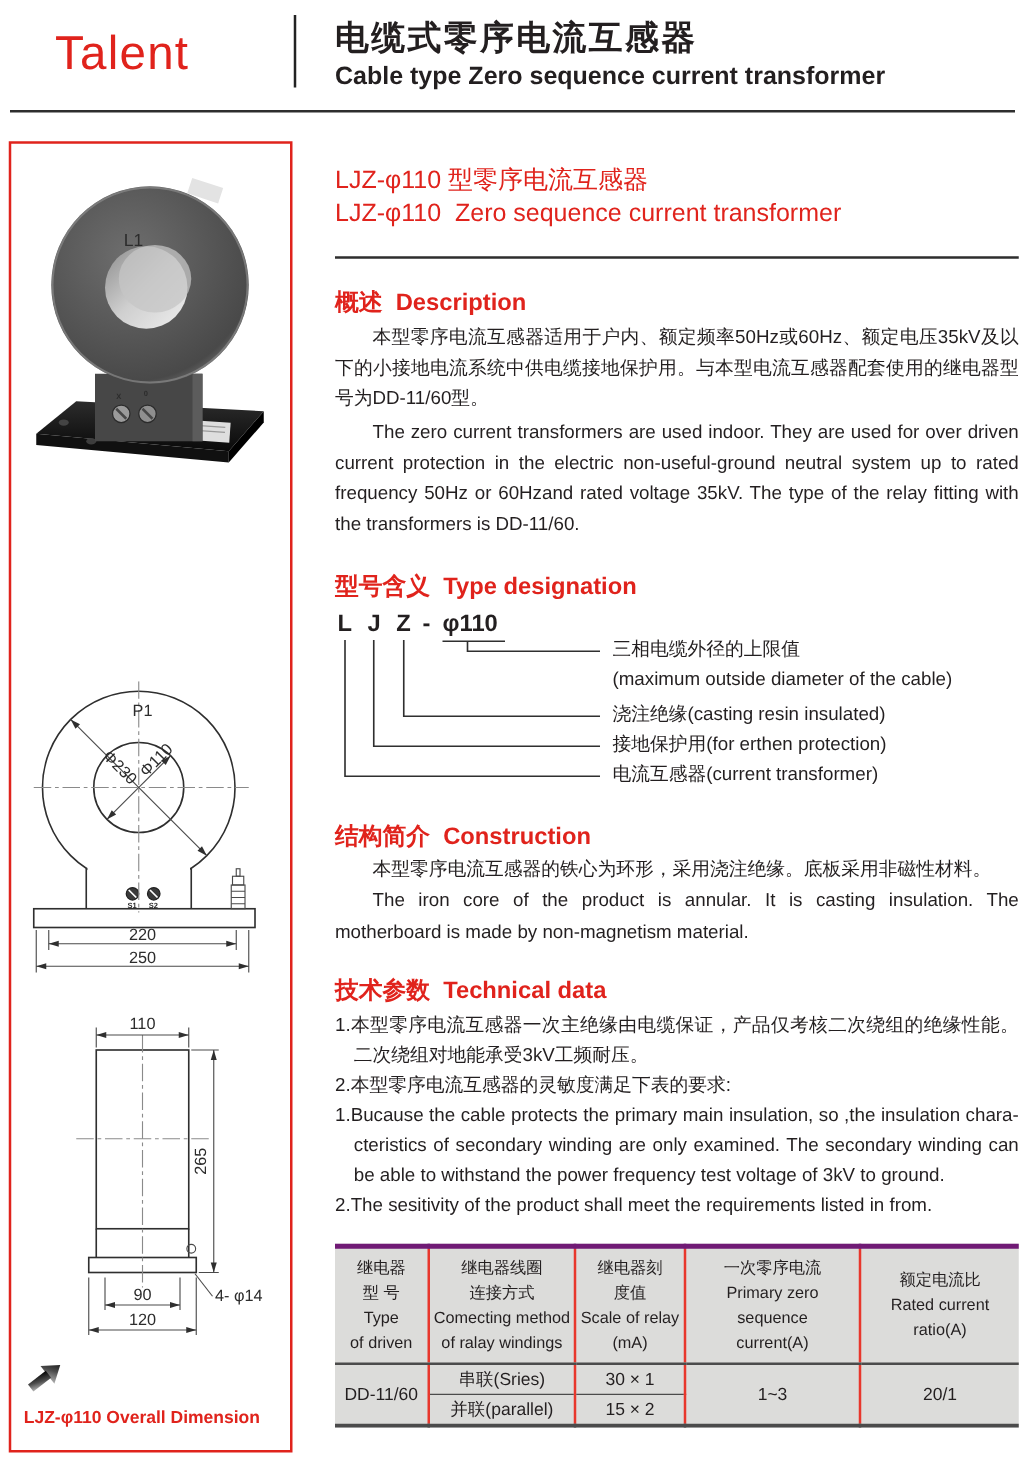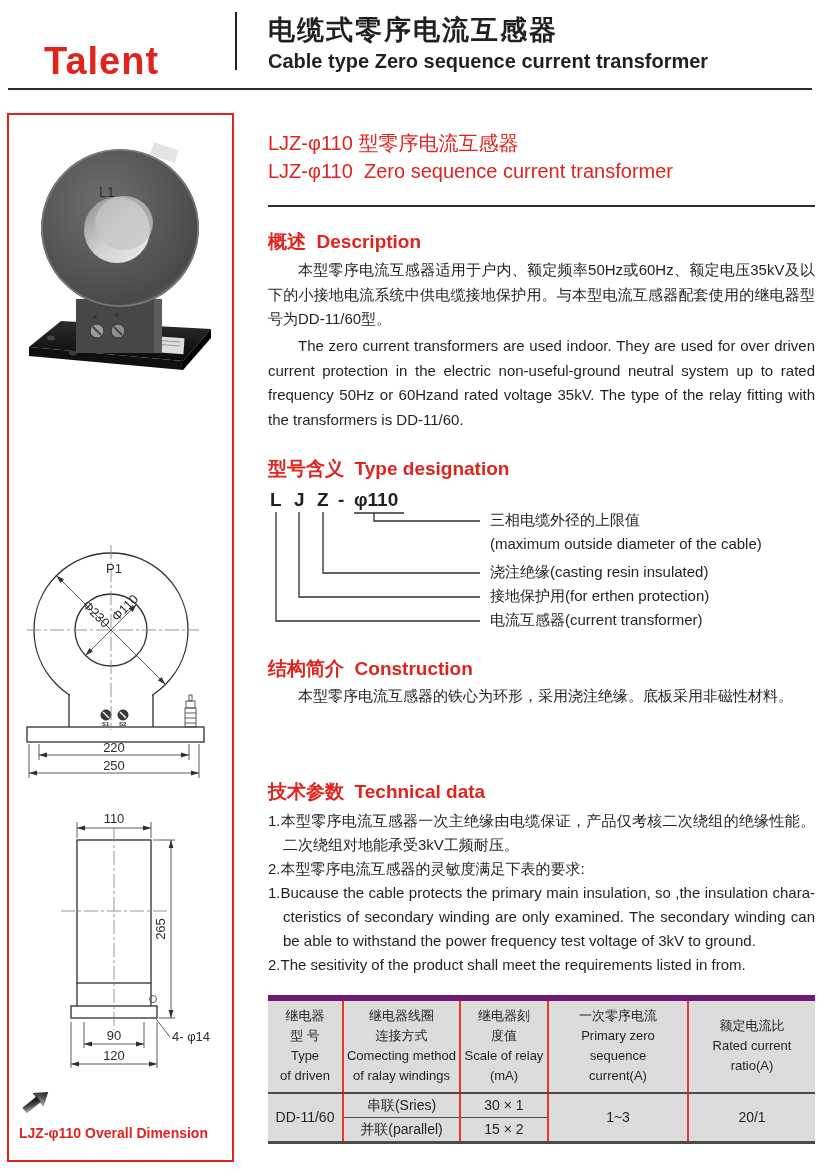--- a/index.html
+++ b/index.html
@@ -3,22 +3,22 @@
 <meta charset="utf-8">
 <style>
   :root{
     --accent-red:#e0231c; --table-border-red:#e8372c; --table-bg:#dcdcda;
     --text:#231f20; --line-dark:#3a3a3a;
   }
   html,body{margin:0;padding:0;background:#fff;}
   .page{position:relative;width:820px;height:1170px;background:#fff;overflow:hidden;
         font-family:"Liberation Sans","DejaVu Sans",sans-serif;color:var(--text,#231f20);}
   
-  .logo{position:absolute;left:44px;top:22px;font-size:38px;font-weight:bold;
-        letter-spacing:1px;color:var(--accent-red,#e0231c);margin-top:18px;}
+  .logo{position:absolute;left:44px;top:22px;font-size:38px;font-weight:normal;
+        letter-spacing:1px;color:var(--accent-red,#e0231c);}
   .hdr-div{position:absolute;left:235px;top:12px;width:2px;height:58px;background:#222;}
   .hdr-zh{position:absolute;left:268px;top:12px;font-size:27px;font-weight:bold;letter-spacing:2px;}
   .hdr-en{position:absolute;left:268px;top:50px;font-size:20px;font-weight:bold;}
   .hdr-rule{position:absolute;left:8px;top:88px;width:804px;height:2px;background:#2e2e2e;}
   
   .left-box{position:absolute;left:7px;top:113px;width:227px;height:1049px;
             border:2px solid var(--accent-red,#e0231c);box-sizing:border-box;}
   .photo{position:absolute;left:14px;top:12px;}
   .fv{position:absolute;left:10px;top:430px;}
   .sv{position:absolute;left:10px;top:683px;}
@@ -41,21 +41,21 @@
   .para{font-size:15px;line-height:24.5px;text-align:justify;text-indent:2em;}
   .tech-item{font-size:15px;line-height:24px;text-align:justify;
              padding-left:15px;text-indent:-15px;}
   
   .tree{position:absolute;left:0;top:488px;width:547px;height:152px;}
   .tree .code{position:absolute;top:0;font-size:19px;font-weight:bold;line-height:23px;}
   .tree-lines{position:absolute;left:0;top:0;}
   .tlabel{position:absolute;left:222px;font-size:15px;line-height:19px;white-space:nowrap;}
   
   .spec{position:absolute;left:0;top:995px;width:547px;border-collapse:collapse;table-layout:fixed;
-        background:var(--table-bg,#dcdcda);border-top:6px solid #701a75;border-bottom:3px solid #4b4b4b;padding-left:32px;}
+        background:var(--table-bg,#dcdcda);border-top:4px solid #701a75;border-bottom:3px solid #4b4b4b;padding-left:32px;}
   .spec th,.spec td{border-left:2px solid var(--table-border-red,#e8372c);
         text-align:center;vertical-align:middle;padding:0;font-weight:normal;}
   .spec .c1{border-left:none;}
   .spec th{border-bottom:2px solid #4b4b4b;padding:5px 0 6px;}
   .spec th div{line-height:20px;font-size:13px;}
   .spec td{font-size:14px;height:23px;line-height:23px;}
   .spec tr.r1 td{border-bottom:1px solid #4b4b4b;}
 </style>
 </head>
 <body>
@@ -257,20 +257,21 @@
       </svg>
       <div class="tlabel" style="top:22px">三相电缆外径的上限值</div>
       <div class="tlabel" style="top:46px">(maximum outside diameter of the cable)</div>
       <div class="tlabel" style="top:74px">浇注绝缘(casting resin insulated)</div>
       <div class="tlabel" style="top:98px">接地保护用(for erthen protection)</div>
       <div class="tlabel" style="top:122px">电流互感器(current transformer)</div>
     </div>
 
     <div class="abs sec-h" style="top:656px">结构简介  Construction</div>
     <div class="abs para" style="top:684px">本型零序电流互感器的铁心为环形，采用浇注绝缘。底板采用非磁性材料。</div>
+    <div class="abs para" style="top:709px">The iron core of the product is annular. It is casting insulation. The motherboard is made by non-magnetism material.</div>
 
     <div class="abs sec-h" style="top:779px">技术参数  Technical data</div>
     <div class="abs" style="top:809px">
       <div class="tech-item">1.本型零序电流互感器一次主绝缘由电缆保证，产品仅考核二次绕组的绝缘性能。二次绕组对地能承受3kV工频耐压。</div>
       <div class="tech-item">2.本型零序电流互感器的灵敏度满足下表的要求:</div>
       <div class="tech-item">1.Bucause the cable protects the primary main insulation, so ,the  insulation chara-cteristics of secondary winding are only examined. The secondary winding can be able to withstand the power frequency test voltage of 3kV to ground.</div>
       <div class="tech-item">2.The sesitivity of the product shall meet the requirements listed in from.</div>
     </div>
 
     <table class="spec">

